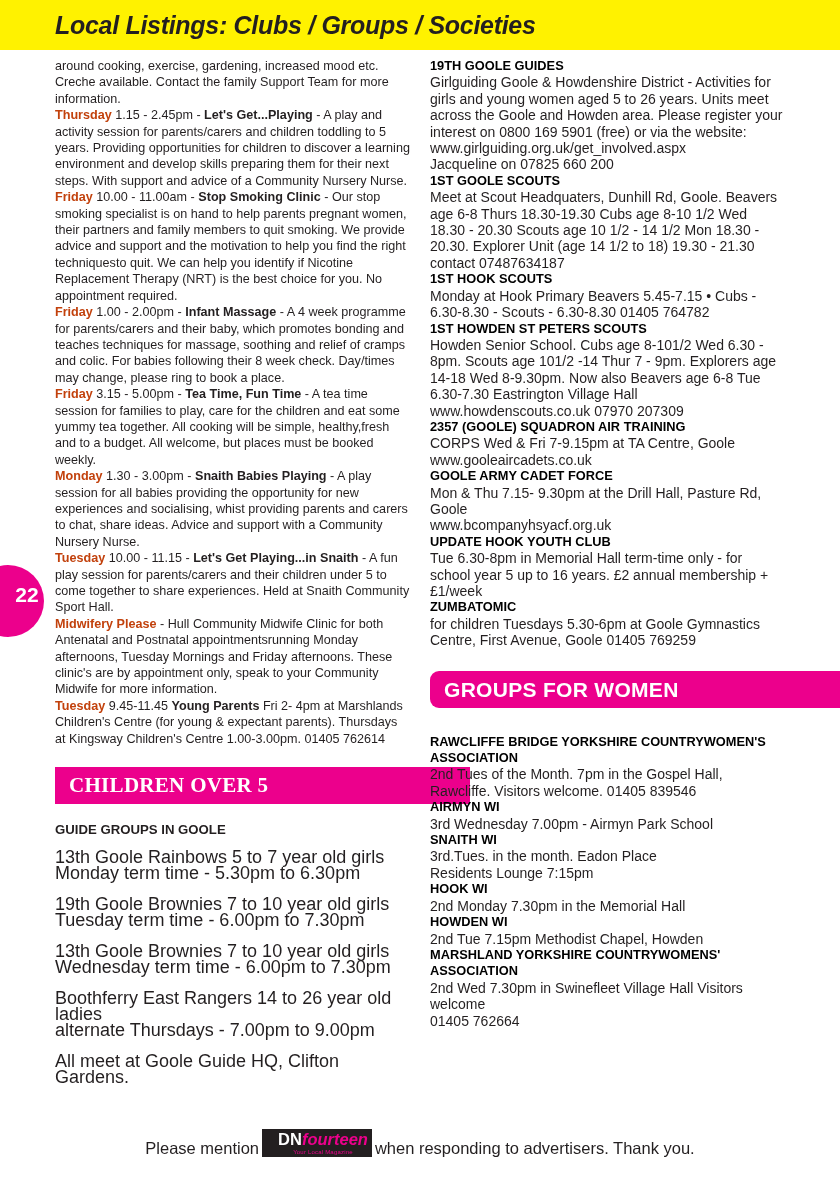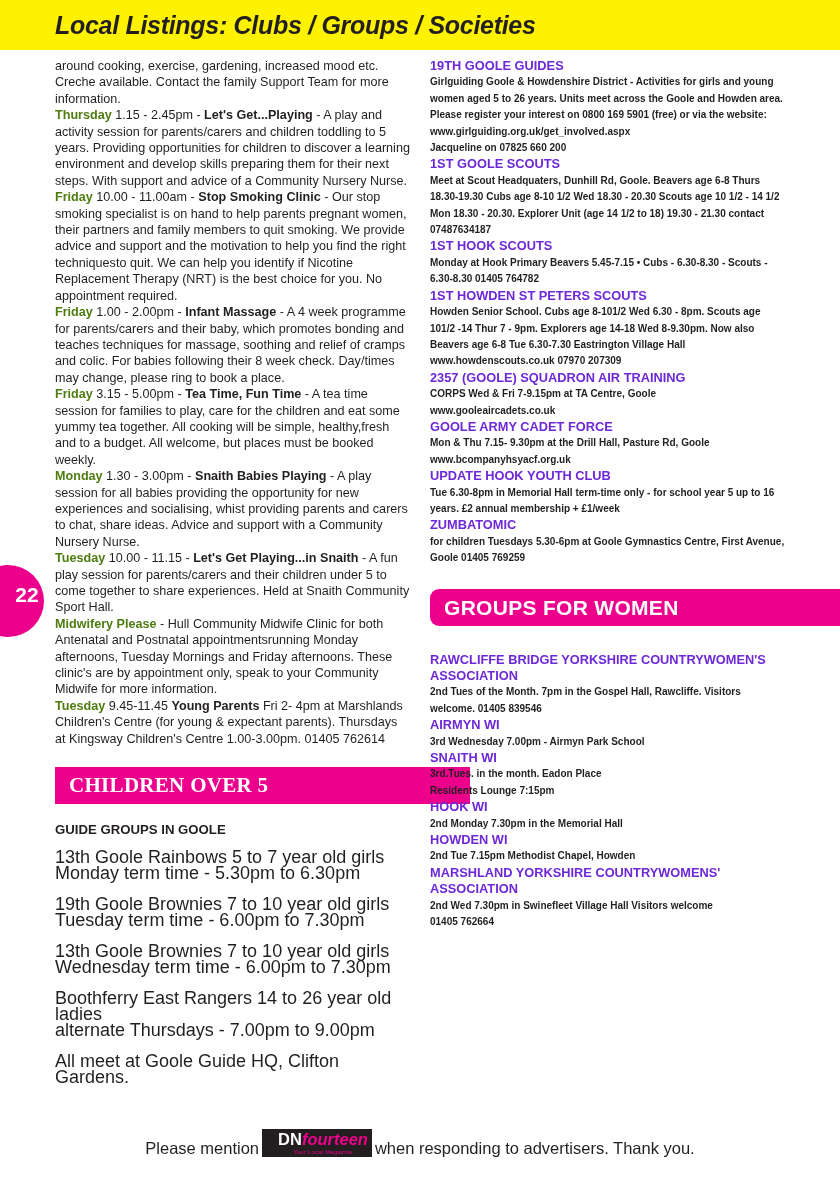--- a/index.html
+++ b/index.html
@@ -60,36 +60,35 @@
 
   p { margin: 0 0 0 0; }
 
   .body-text {
     font-size: 12.6px;
     line-height: 16.4px;
     text-align: left;
     color: #231f20;
   }
   .body-text b { font-weight: bold; }
-  .day { color: #4d7c0f; font-weight: bold; }
+  .day { color: #c2410c; font-weight: bold; }
 
   .entry { margin-bottom: 0px; }
 
   
   .rc-title {
     font-size: 12.8px;
     font-weight: bold;
     line-height: 16.4px;
-    color: #6d28d9;
+    color: #000000;
   }
   .rc-body {
-    font-size: 10px;
-    line-height: 16.4px;
-    color: #231f20;
-    font-weight: bold;
+    font-size: 14px;
+    line-height: 16.4px;
+    color: #231f20;
   }
 
   
   .pink-bar {
     background: #ec008c;
     color: #ffffff;
     font-size: 21px;
     font-weight: bold;
     letter-spacing: 0.3px;
     padding: 8px 0 8px 14px;

